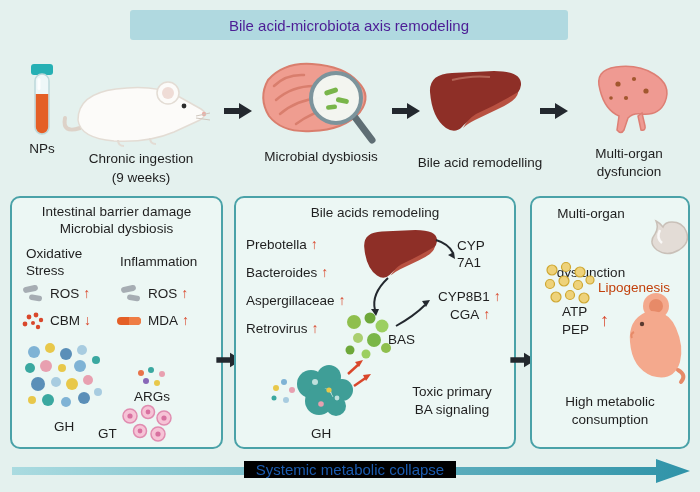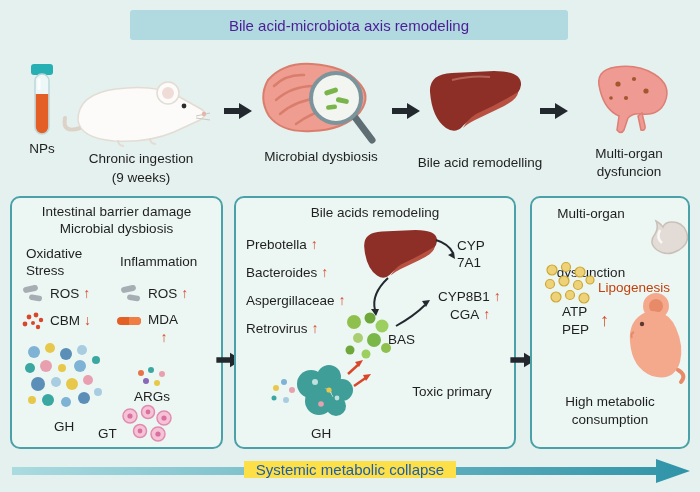--- a/index.html
+++ b/index.html
@@ -8,21 +8,21 @@
   .abs { position:absolute; }
   .lbl { position:absolute; font-size:13.5px; color:#1f1f1f; white-space:nowrap; line-height:1.15; }
   .lbl-c { text-align:center; white-space:normal; }
   .arr { color:#d9472b; font-weight:bold; font-size:14px; margin-left:2px; }
   .banner { background:#b0d9e0; color:#4c1d95; font-size:15px; display:flex; align-items:center; justify-content:center; border-radius:3px; }
   .panel { position:absolute; background:#ecf7f4; border:2px solid #4aa2a8; border-radius:10px; }
   .row { position:absolute; display:flex; align-items:center; gap:2px; font-size:13.5px; color:#1f1f1f; white-space:nowrap; }
   .red { color:#d9472b; }
   .olive { color:#c2410c; }
   .footer-text { position:absolute; width:700px; text-align:center; font-size:15px; color:#1b5cb0; }
-  .footer-text span { background:#fde047; padding:0 12px; }
+  .footer-text span { background:#000000; padding:0 12px; }
 </style>
 </head>
 <body>
 
 <div class="figure">
 
   <div class="abs banner" style="left:130px; top:10px; width:438px; height:30px;">
     <span>Bile acid-microbiota axis remodeling</span>
   </div>
 
@@ -135,21 +135,21 @@
     </svg>
     <div class="row" style="left:136px; top:87px;">
       <span>ROS</span>
       <span class="arr">↑</span>
     </div>
 
     <svg class="abs" style="left:104px; top:117px;" width="26" height="12" viewBox="0 0 26 12">
       <rect x="1" y="2" width="24" height="8" rx="4" fill="#e45f26"></rect>
       <path d="M13 2 h8 a4 4 0 0 1 0 8 h-8 z" fill="#ef7d44"></path>
     </svg>
-    <div class="row" style="left:136px; top:114px;flex-direction:column;">
+    <div class="row" style="left:136px; top:114px;">
       <span>MDA</span>
       <span class="arr">↑</span>
     </div>
 
     <svg class="abs" style="left:8px; top:142px;" width="88" height="76" viewBox="0 0 88 76">
       <circle cx="14" cy="12" r="6" fill="#7fb3d5"></circle>
         <circle cx="30" cy="8" r="5" fill="#e8c84a"></circle>
         <circle cx="46" cy="14" r="6" fill="#5b8fb8"></circle>
         <circle cx="62" cy="10" r="5" fill="#a8cce0"></circle>
       <circle cx="10" cy="28" r="5" fill="#3aa8a0"></circle>
@@ -282,20 +282,21 @@
       <span>CYP8B1</span>
       <span class="arr">↑</span>
     </div>
     <div class="row" style="left:214px; top:108px;">
       <span>CGA</span>
       <span class="arr">↑</span>
     </div>
     <div class="lbl" style="left:152px; top:134px;">BAS</div>
     <div class="lbl lbl-c" style="left:60px; top:228px; width:50px;">GH</div>
     <div class="lbl lbl-c" style="left:160px; top:186px; width:112px;">Toxic primary</div>
+    <div class="lbl lbl-c" style="left:160px; top:204px; width:112px;">BA signaling</div>
   </div>
 
   <svg class="abs" style="left:510px; top:350px;" width="28" height="20" viewBox="0 0 30 22">
     <path d="M0 8 h15 V3 l13 8 -13 8 v-5 H0 z" fill="#23282e"></path>
   </svg>
 
   <div class="panel" style="left:530px; top:196px; width:160px; height:253px;">
     <div class="lbl lbl-c" style="left:4px; top:8px; width:110px;">Multi-organ</div>
     <div class="lbl lbl-c" style="left:4px; top:25px; width:110px;margin-top:42px;">dysfunction</div>
 

